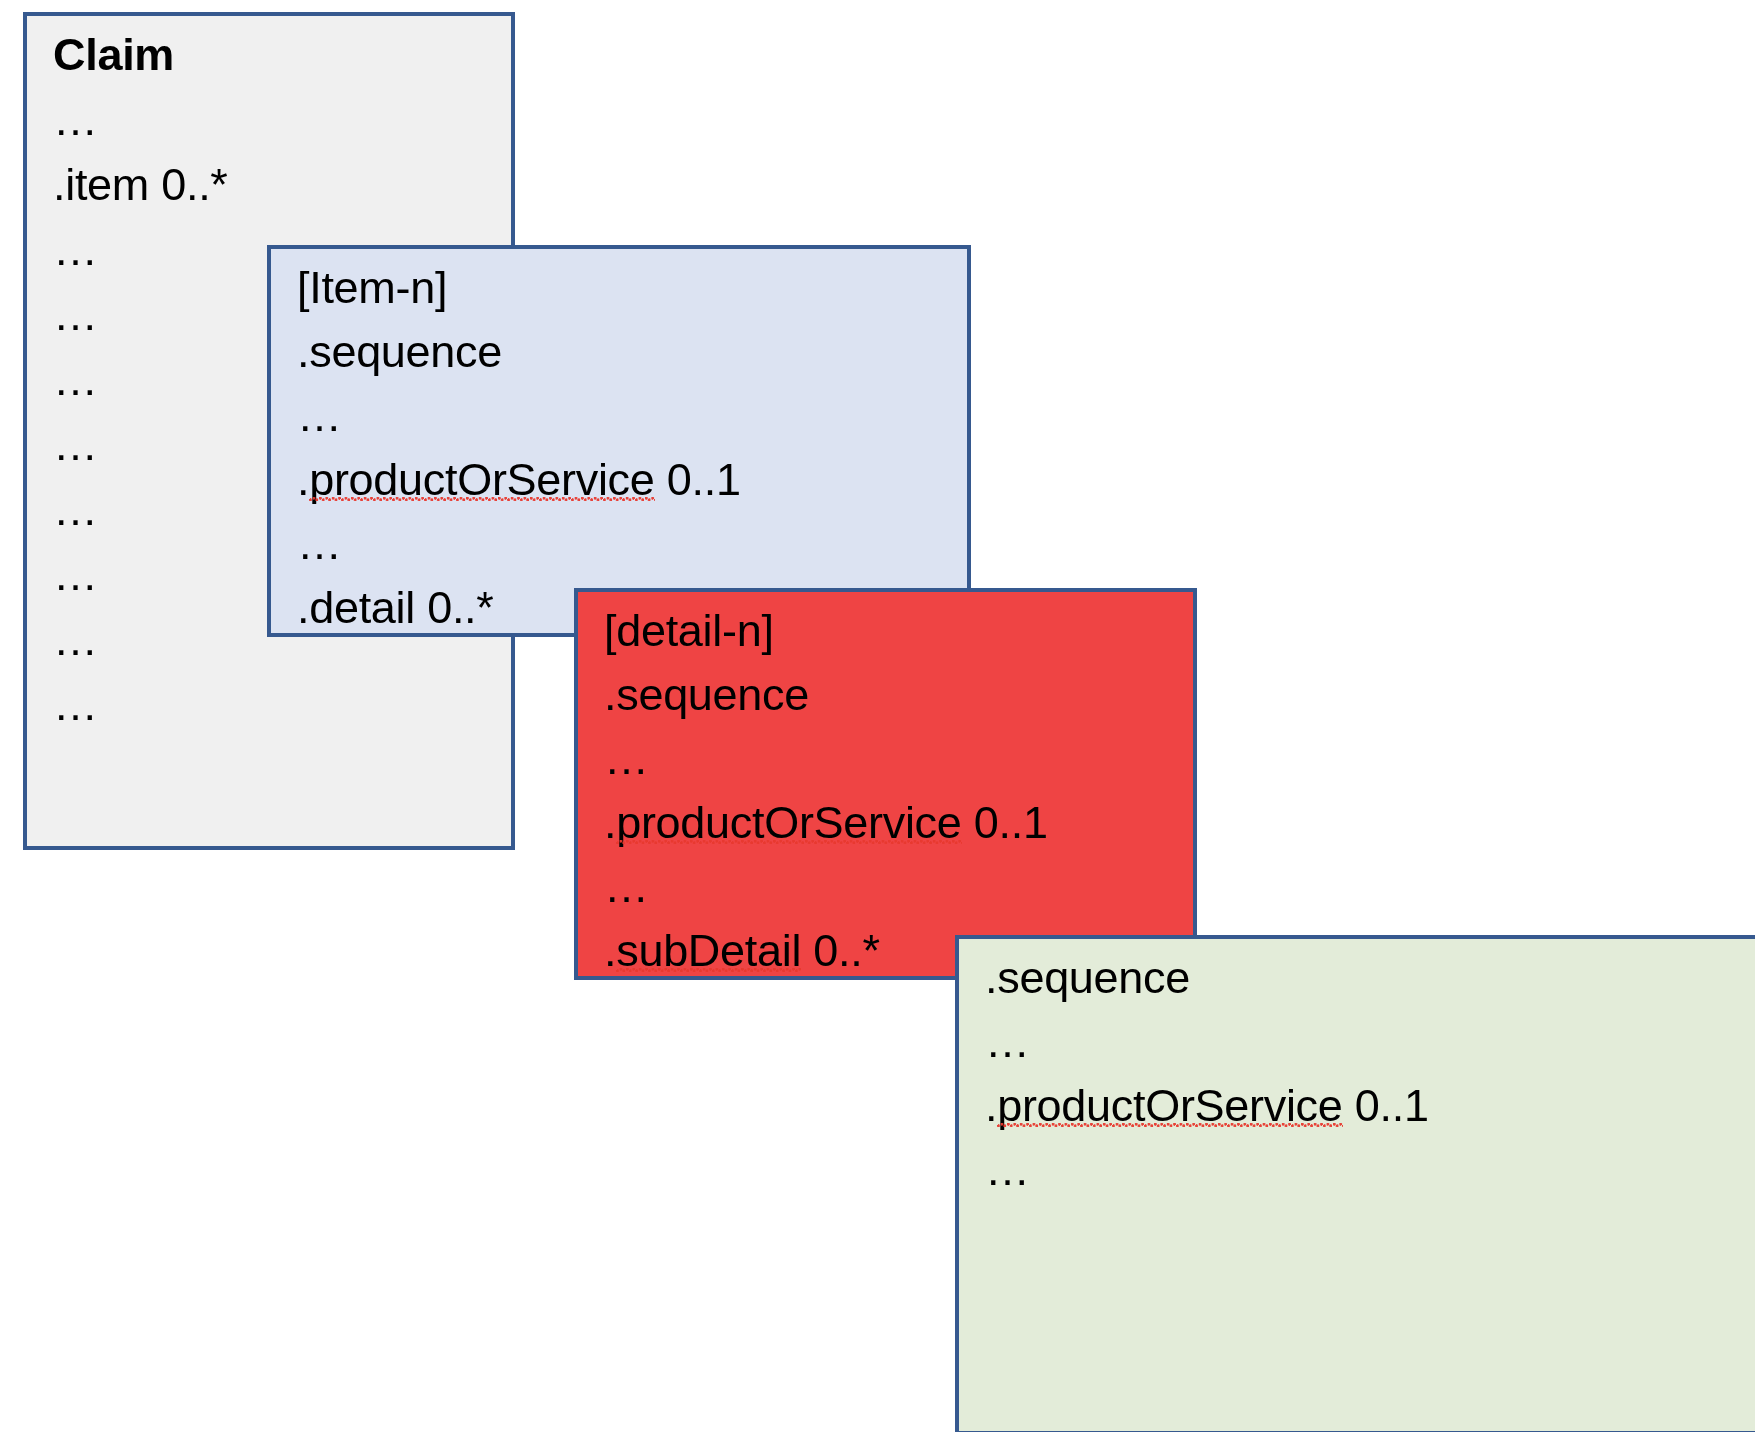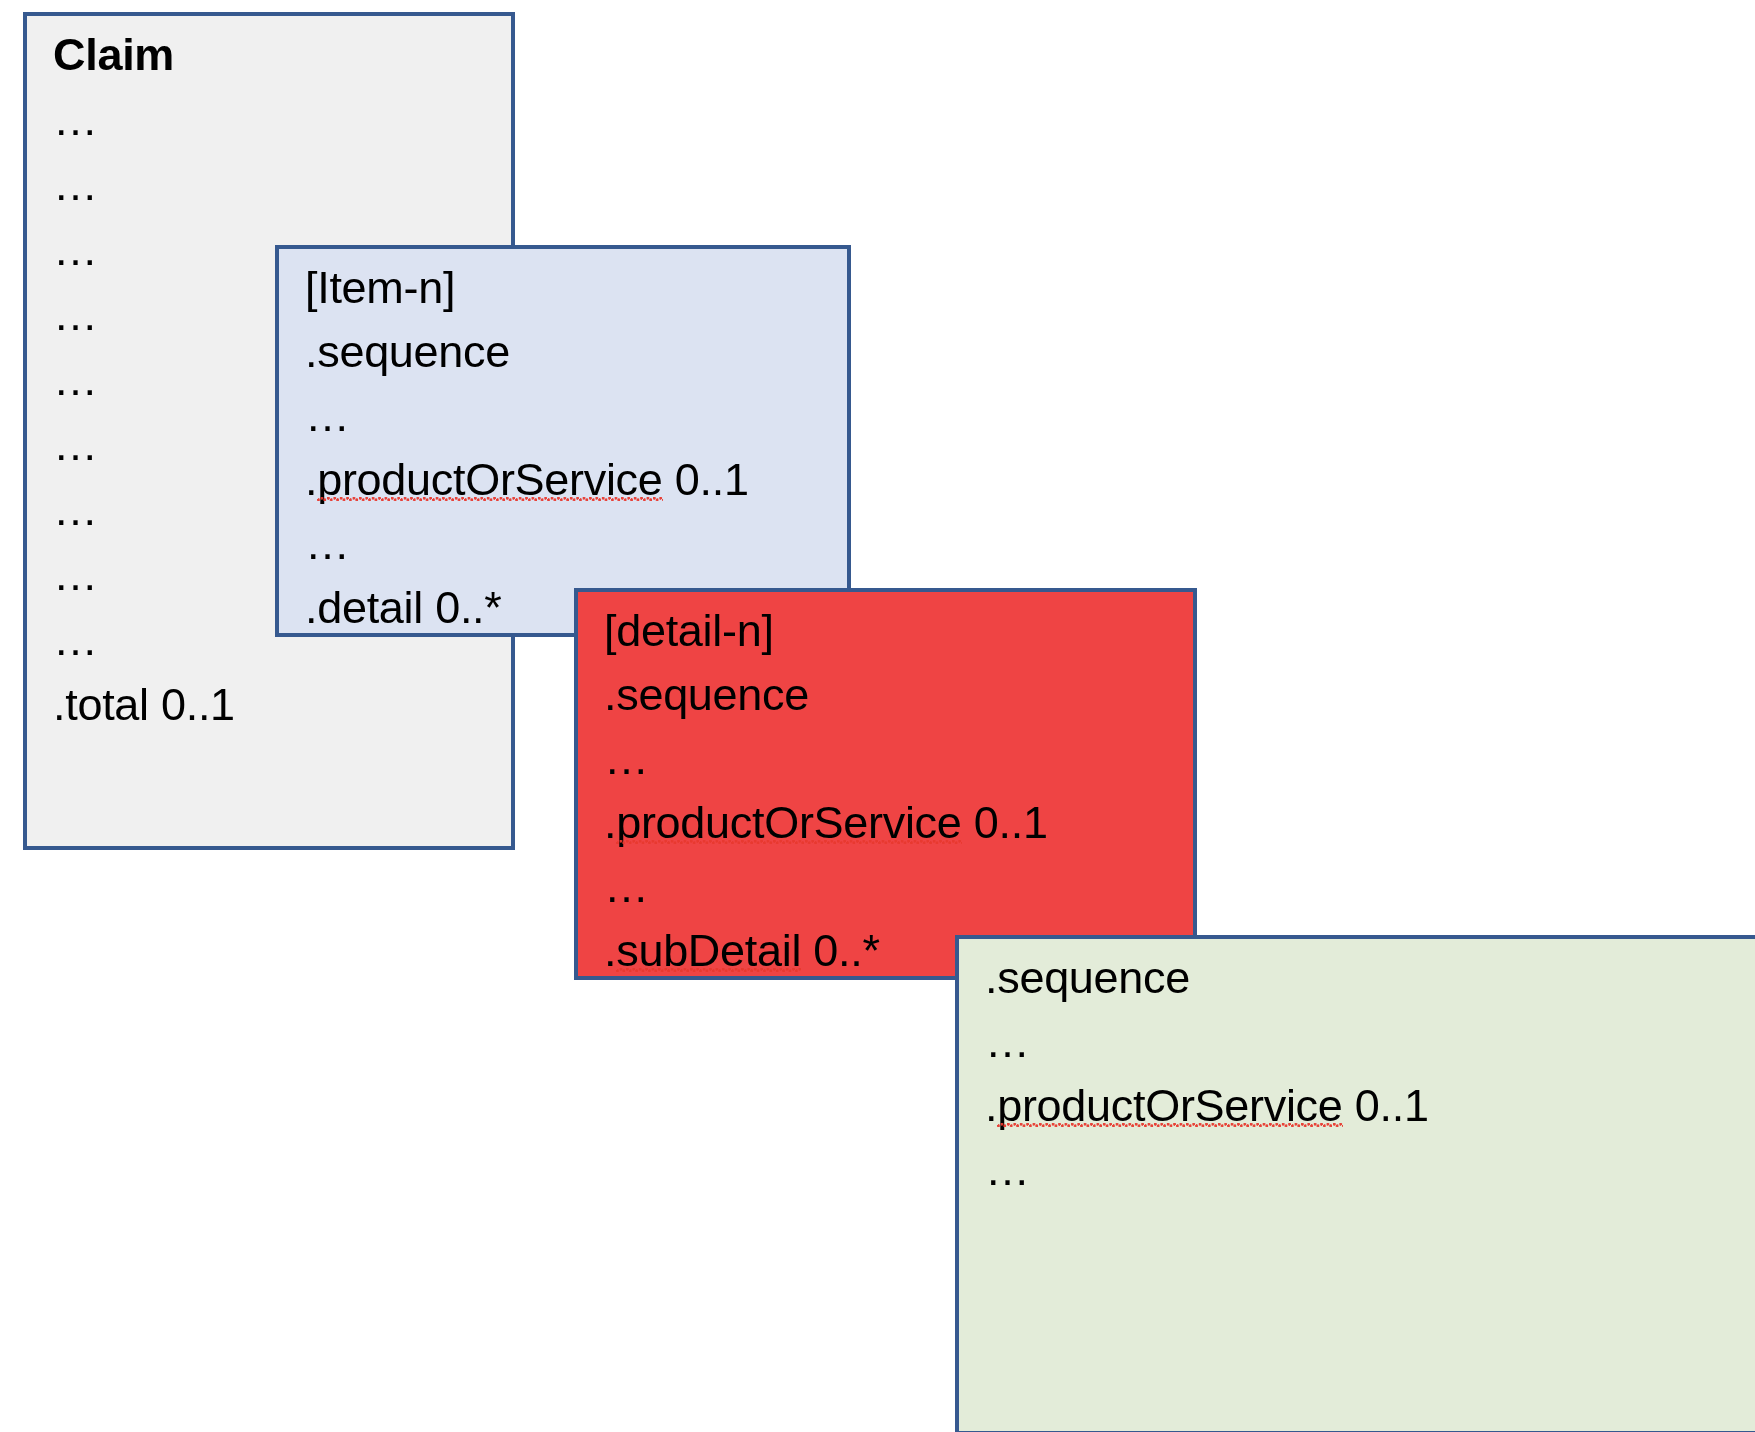--- a/index.html
+++ b/index.html
@@ -55,21 +55,21 @@
     opacity: 0.95;
   }
 
   
   #card-claim {
     left: 8px; top: 12px; width: 492px; height: 838px;
     background: #f0f0f0;
     z-index: 1;
   }
   #card-item {
-    left: 260px; top: 245px; width: 576px; height: 392px;
+    left: 252px; top: 245px; width: 704px; height: 392px;
     background: #dce3f2;
     z-index: 2;
   }
   #card-detail {
     left: 559px; top: 588px; width: 623px; height: 392px;
     background: #ef4444;
     z-index: 3;
   }
   #card-subdetail {
     left: 940px; top: 935px; width: 815px; height: 500px;
@@ -84,29 +84,29 @@
   #card-subdetail .line { margin-bottom: 19px; }
 </style>
 </head>
 <body>
 
 <div id="canvas">
 
   <div class="card" id="card-claim">
       <div class="line title">Claim</div>
       <div class="line dots">…</div>
+      <div class="line field">.item 0..*</div>
       <div class="line dots">…</div>
       <div class="line dots">…</div>
       <div class="line dots">…</div>
       <div class="line dots">…</div>
       <div class="line dots">…</div>
       <div class="line dots">…</div>
       <div class="line dots">…</div>
       <div class="line dots">…</div>
-      <div class="line field">.total 0..1</div>
     </div>
 
   <div class="card" id="card-item">
       <div class="line field">[Item-n]</div>
       <div class="line field">.sequence</div>
       <div class="line dots">…</div>
       <div class="line field">.<span class="sq">productOrService</span> 0..1</div>
       <div class="line dots">…</div>
       <div class="line field">.detail 0..*</div>
     </div>

